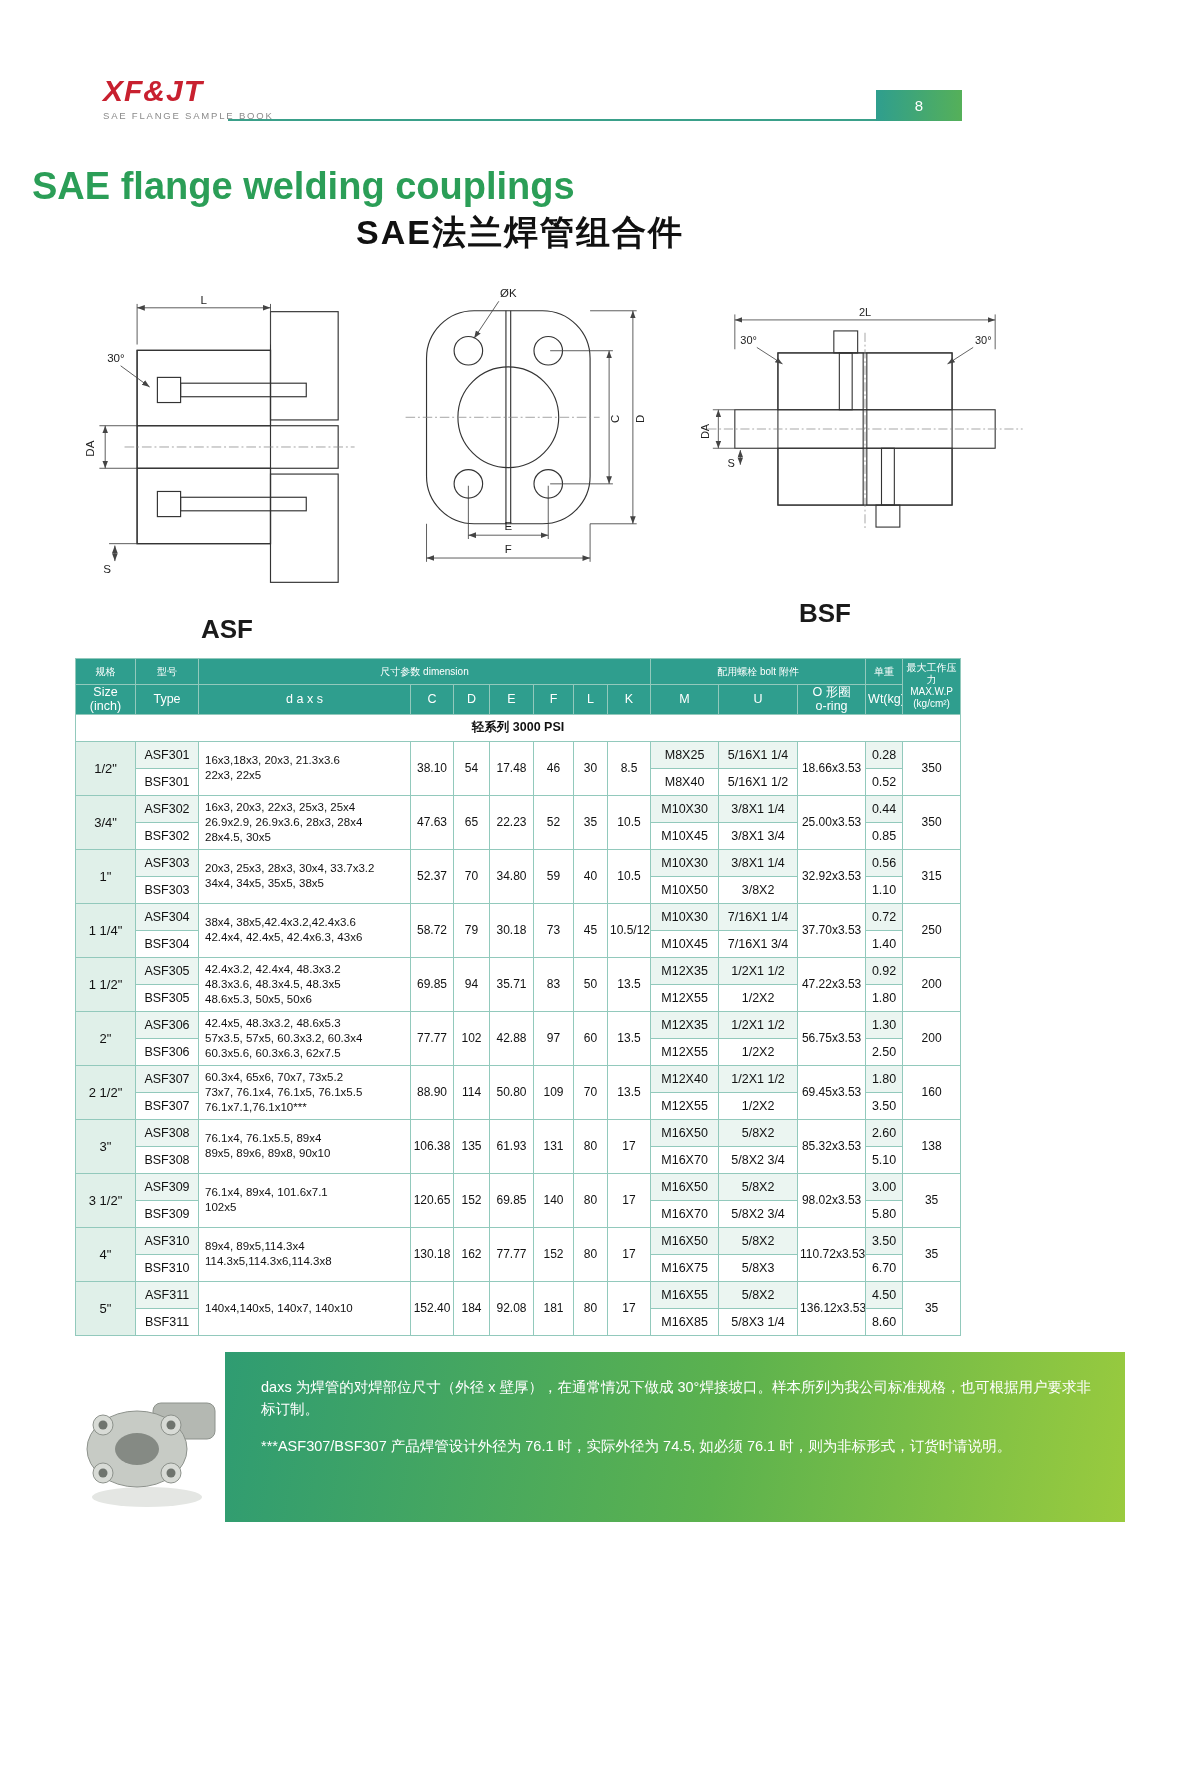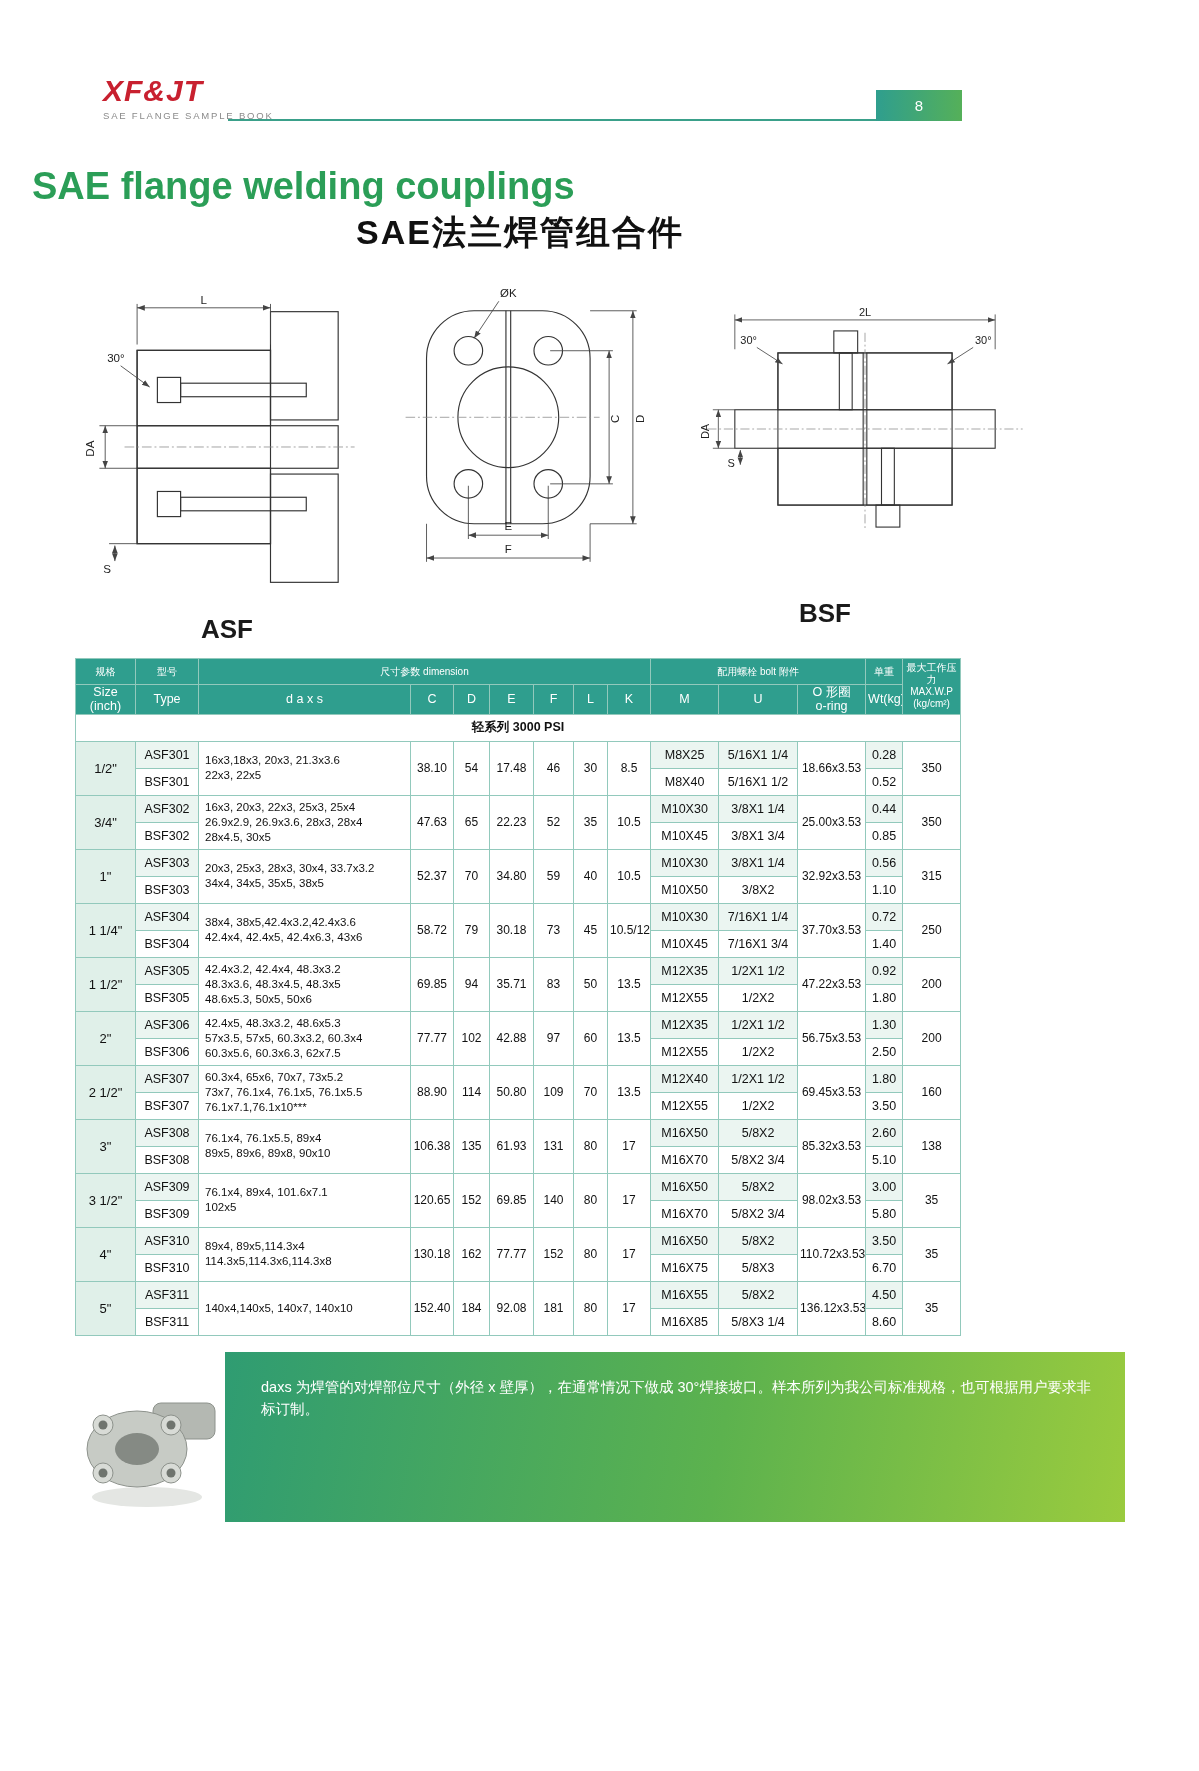--- a/index.html
+++ b/index.html
@@ -542,16 +542,17 @@
         <circle cx="28" cy="116" r="10" fill="#d8dbd6" stroke="#8d928c"></circle>
         <circle cx="96" cy="116" r="10" fill="#d8dbd6" stroke="#8d928c"></circle>
         <circle cx="28" cy="68" r="4.5" fill="#6f746e"></circle>
         <circle cx="96" cy="68" r="4.5" fill="#6f746e"></circle>
         <circle cx="28" cy="116" r="4.5" fill="#6f746e"></circle>
         <circle cx="96" cy="116" r="4.5" fill="#6f746e"></circle>
       </svg>
     </div>
     <div class="notes">
       <p>daxs 为焊管的对焊部位尺寸（外径 x 壁厚），在通常情况下做成 30°焊接坡口。样本所列为我公司标准规格，也可根据用户要求非标订制。</p>
+      <p>***ASF307/BSF307 产品焊管设计外径为 76.1 时，实际外径为 74.5, 如必须 76.1 时，则为非标形式，订货时请说明。</p>
     </div>
   </div>
 
 </div>
 
 </body></html>

